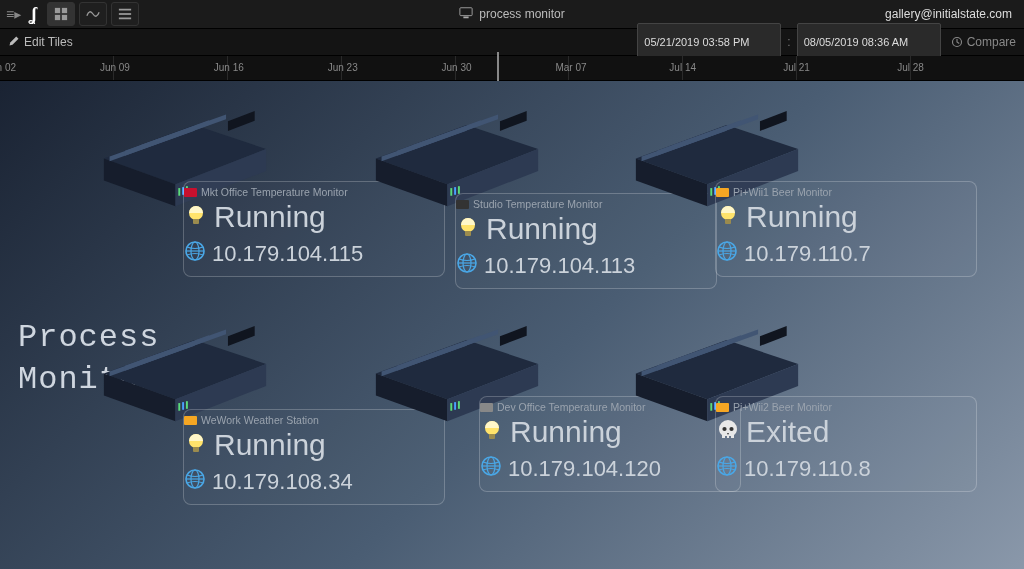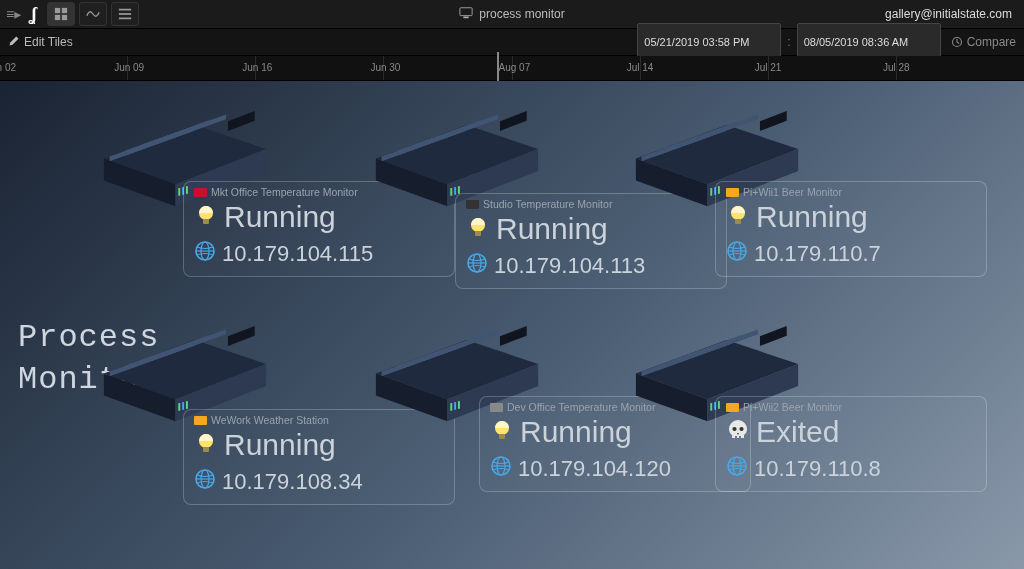--- a/index.html
+++ b/index.html
@@ -25,21 +25,21 @@
   .timeline .tick span{position:absolute;top:6px;left:-14px;font-size:10px;color:#888;white-space:nowrap}
   .timeline .tick:first-child{border-left:none}
   .timeline .marker{position:absolute;top:-4px;bottom:-2px;width:2px;background:#888;left:48.5%}
   
   .canvas{position:relative;width:1024px;height:491px;
     background:linear-gradient(135deg,#1a2333 0%,#4a5d73 55%,#8a98aa 100%)}
   .title{position:absolute;left:18px;top:236px;font-family:"Courier New",monospace;font-size:32px;color:#cfd6df;line-height:1.3;letter-spacing:1px}
   
   .server{position:absolute;width:170px;height:105px}
   
-  .tile{position:absolute;width:250px;border:1px solid rgba(255,255,255,0.22);border-radius:8px;padding:4px 10px 8px 10px;color:#d6dbe2;background:rgba(255,255,255,0.02)}
+  .tile{position:absolute;width:250px;border:1px solid rgba(255,255,255,0.22);border-radius:8px;padding:4px 10px 8px 0;color:#d6dbe2;background:rgba(255,255,255,0.02)}
   .tile-head{font-size:10.5px;color:#9aa3ae;display:flex;align-items:center;gap:4px;margin-bottom:2px;white-space:nowrap}
   .row{display:flex;align-items:center;gap:6px}
   .status{font-size:30px;font-weight:300;color:#cbd2da}
   .ip{font-size:22px;color:#cbd2da;font-weight:400;margin-top:6px}
   .bulb svg,.globe svg,.skull svg{width:24px;height:24px}
   .globe svg{width:22px;height:22px}
   .flag{width:13px;height:9px;display:inline-block;border-radius:1px}
 </style>
 </head>
 <body>
@@ -106,24 +106,27 @@
       <div class="tick">
         <span>Jun 02</span>
       </div>
       <div class="tick">
         <span>Jun 09</span>
       </div>
       <div class="tick">
         <span>Jun 16</span>
       </div>
       <div class="tick">
+        <span>Jun 23</span>
+      </div>
+      <div class="tick">
         <span>Jun 30</span>
       </div>
       <div class="tick">
-        <span>Aug 07</span>
+        <span>Mar 07</span>
       </div>
       <div class="tick">
         <span>Jul 14</span>
       </div>
       <div class="tick">
         <span>Jul 21</span>
       </div>
       <div class="tick">
         <span>Jul 28</span>
       </div>

